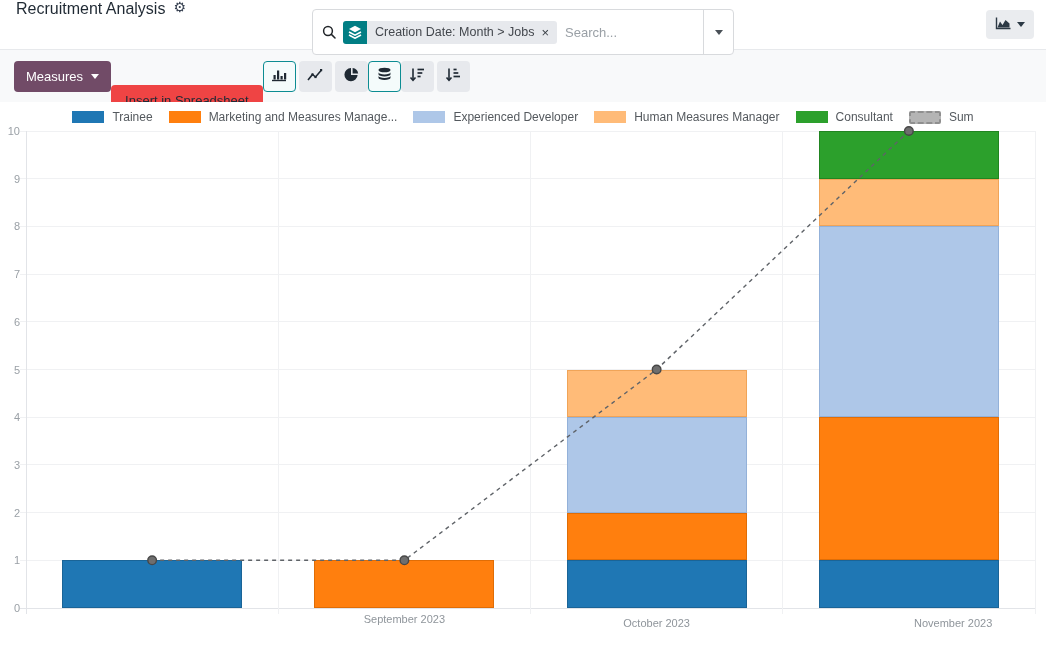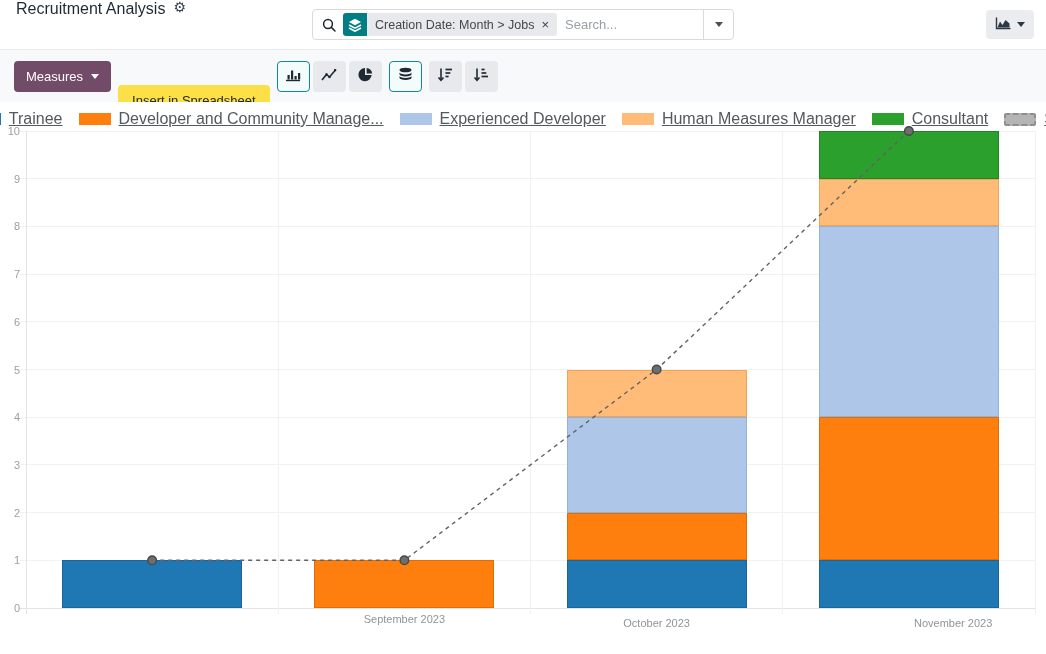--- a/index.html
+++ b/index.html
@@ -5,55 +5,55 @@
   html,body{margin:0;padding:0;background:#fff;}
   body{width:1046px;height:654px;overflow:hidden;font-family:"Liberation Sans",sans-serif;-webkit-font-smoothing:antialiased;}
   .app{position:relative;width:1046px;height:654px;background:#fff;}
 
   
   .topbar{position:relative;height:49px;background:#fff;border-bottom:1px solid #e7e9ec;}
   .title-wrap{position:absolute;left:16px;top:0;height:49px;display:flex;align-items:flex-start;gap:8px;}
   .page-title{font-size:16px;font-weight:500;color:#1f2933;margin:0;}
   .gear{color:#374151;font-size:14px;line-height:1;}
 
-  .searchbar{position:absolute;left:50%;top:9px;transform:translateX(-50%);width:422px;height:31px;
+  .searchbar{position:absolute;left:50%;top:9px;transform:translateX(-50%);width:422px;height:46px;
     border:1px solid #d8dadd;border-radius:4px;background:#fff;display:flex;align-items:center;box-sizing:border-box;}
   .search-mag{margin:0 7px 0 9px;display:flex;align-items:center;}
   .facet{display:flex;align-items:stretch;height:23px;border-radius:3px;overflow:hidden;flex:0 0 auto;}
   .facet-icon{width:24px;background:#017e84;display:flex;align-items:center;justify-content:center;}
   .facet-body{background:#e7e9ed;display:flex;align-items:center;padding:0 8px;gap:7px;}
   .facet-label{font-size:12.5px;color:#43474d;white-space:nowrap;}
   .facet-remove{font-size:13px;color:#383e45;cursor:pointer;line-height:1;}
   .search-input{flex:1;border:none;outline:none;font-size:13px;color:#43474d;padding:0 8px;min-width:40px;font-family:"Liberation Sans",sans-serif;background:transparent;}
   .search-input::placeholder{color:#9aa0a6;}
   .search-toggle{width:29px;align-self:stretch;border-left:1px solid #d8dadd;display:flex;align-items:center;justify-content:center;cursor:pointer;}
   .caret{width:0;height:0;border-left:4px solid transparent;border-right:4px solid transparent;border-top:5px solid currentColor;display:inline-block;}
   .search-toggle .caret{color:#495057;}
 
   .view-switch{position:absolute;right:12px;top:10px;width:48px;height:29px;background:#eaecef;border:none;border-radius:4px;
     display:flex;align-items:center;justify-content:center;gap:6px;cursor:pointer;color:#2c3945;}
 
   
-  .toolbar{height:52px;background:#f8f9fa;display:flex;align-items:center;padding-left:14px;gap:7px;}
+  .toolbar{height:52px;background:#f8f9fa;display:flex;align-items:center;padding-left:14px;}
   .btn{height:31px;border:none;border-radius:4px;font-family:"Liberation Sans",sans-serif;font-size:13px;cursor:pointer;
     display:flex;align-items:center;justify-content:center;box-sizing:border-box;}
   .btn-measures{background:#714B67;color:#fff;padding:0 12px;gap:8px;font-weight:500;}
   .btn-measures .caret{color:#fff;}
-  .btn-gray{background:#fde047;color:#212b36;padding:0 14px;margin-top:48px;}
+  .btn-gray{background:#ef4444;color:#212b36;padding:0 14px;margin-top:48px;}
   .icon-group{display:flex;gap:3px;}
   .icon-btn{width:33px;height:31px;background:#e7e9ed;color:#1f2933;padding:0;}
   .icon-btn.active{background:#f4fbfb;border:1px solid #0c8c92;}
 
   
   .chart-section{position:relative;height:552px;background:#fff;}
   .legend{position:absolute;left:0;top:8px;width:100%;display:flex;justify-content:center;align-items:center;gap:16px;}
   .legend-item{display:flex;align-items:center;gap:8px;cursor:pointer;}
   .legend-swatch{width:32px;height:12px;flex:0 0 auto;}
   .legend-swatch.sum{width:28px;height:9px;border:2px dashed #8f8f8f;background:#b4b4b4;border-radius:2px;}
-  .legend-label{font-size:16px;color:#54595e;white-space:nowrap;text-decoration:underline;}
+  .legend-label{font-size:12px;color:#54595e;white-space:nowrap;}
   .plot{position:absolute;left:26px;top:29px;width:1009px;height:477px;}
   .gl{position:absolute;background:#f0f1f3;}
   .gl.axis{background:#e2e4e8;}
   .ytick{position:absolute;width:24px;left:-30px;text-align:right;font-size:11px;color:#9aa0a6;line-height:14px;}
   .xtick{position:absolute;text-align:center;font-size:11px;color:#8f959b;}
   .bar-seg{position:absolute;box-sizing:border-box;}
   .sumline-svg{position:absolute;left:0;top:0;overflow:visible;}
 </style>
 </head>
 <body>
@@ -181,21 +181,21 @@
   </div>
 
   <section class="chart-section">
     <div class="legend" id="legend">
         <div class="legend-item">
           <div class="legend-swatch" style="background: rgb(31, 119, 180);"></div>
           <div class="legend-label">Trainee</div>
         </div>
         <div class="legend-item">
           <div class="legend-swatch" style="background: rgb(255, 127, 14);"></div>
-          <div class="legend-label">Developer and Community Manage...</div>
+          <div class="legend-label">Marketing and Measures Manage...</div>
         </div>
         <div class="legend-item">
           <div class="legend-swatch" style="background: rgb(174, 199, 232);"></div>
           <div class="legend-label">Experienced Developer</div>
         </div>
         <div class="legend-item">
           <div class="legend-swatch" style="background: rgb(255, 187, 120);"></div>
           <div class="legend-label">Human Measures Manager</div>
         </div>
         <div class="legend-item">

